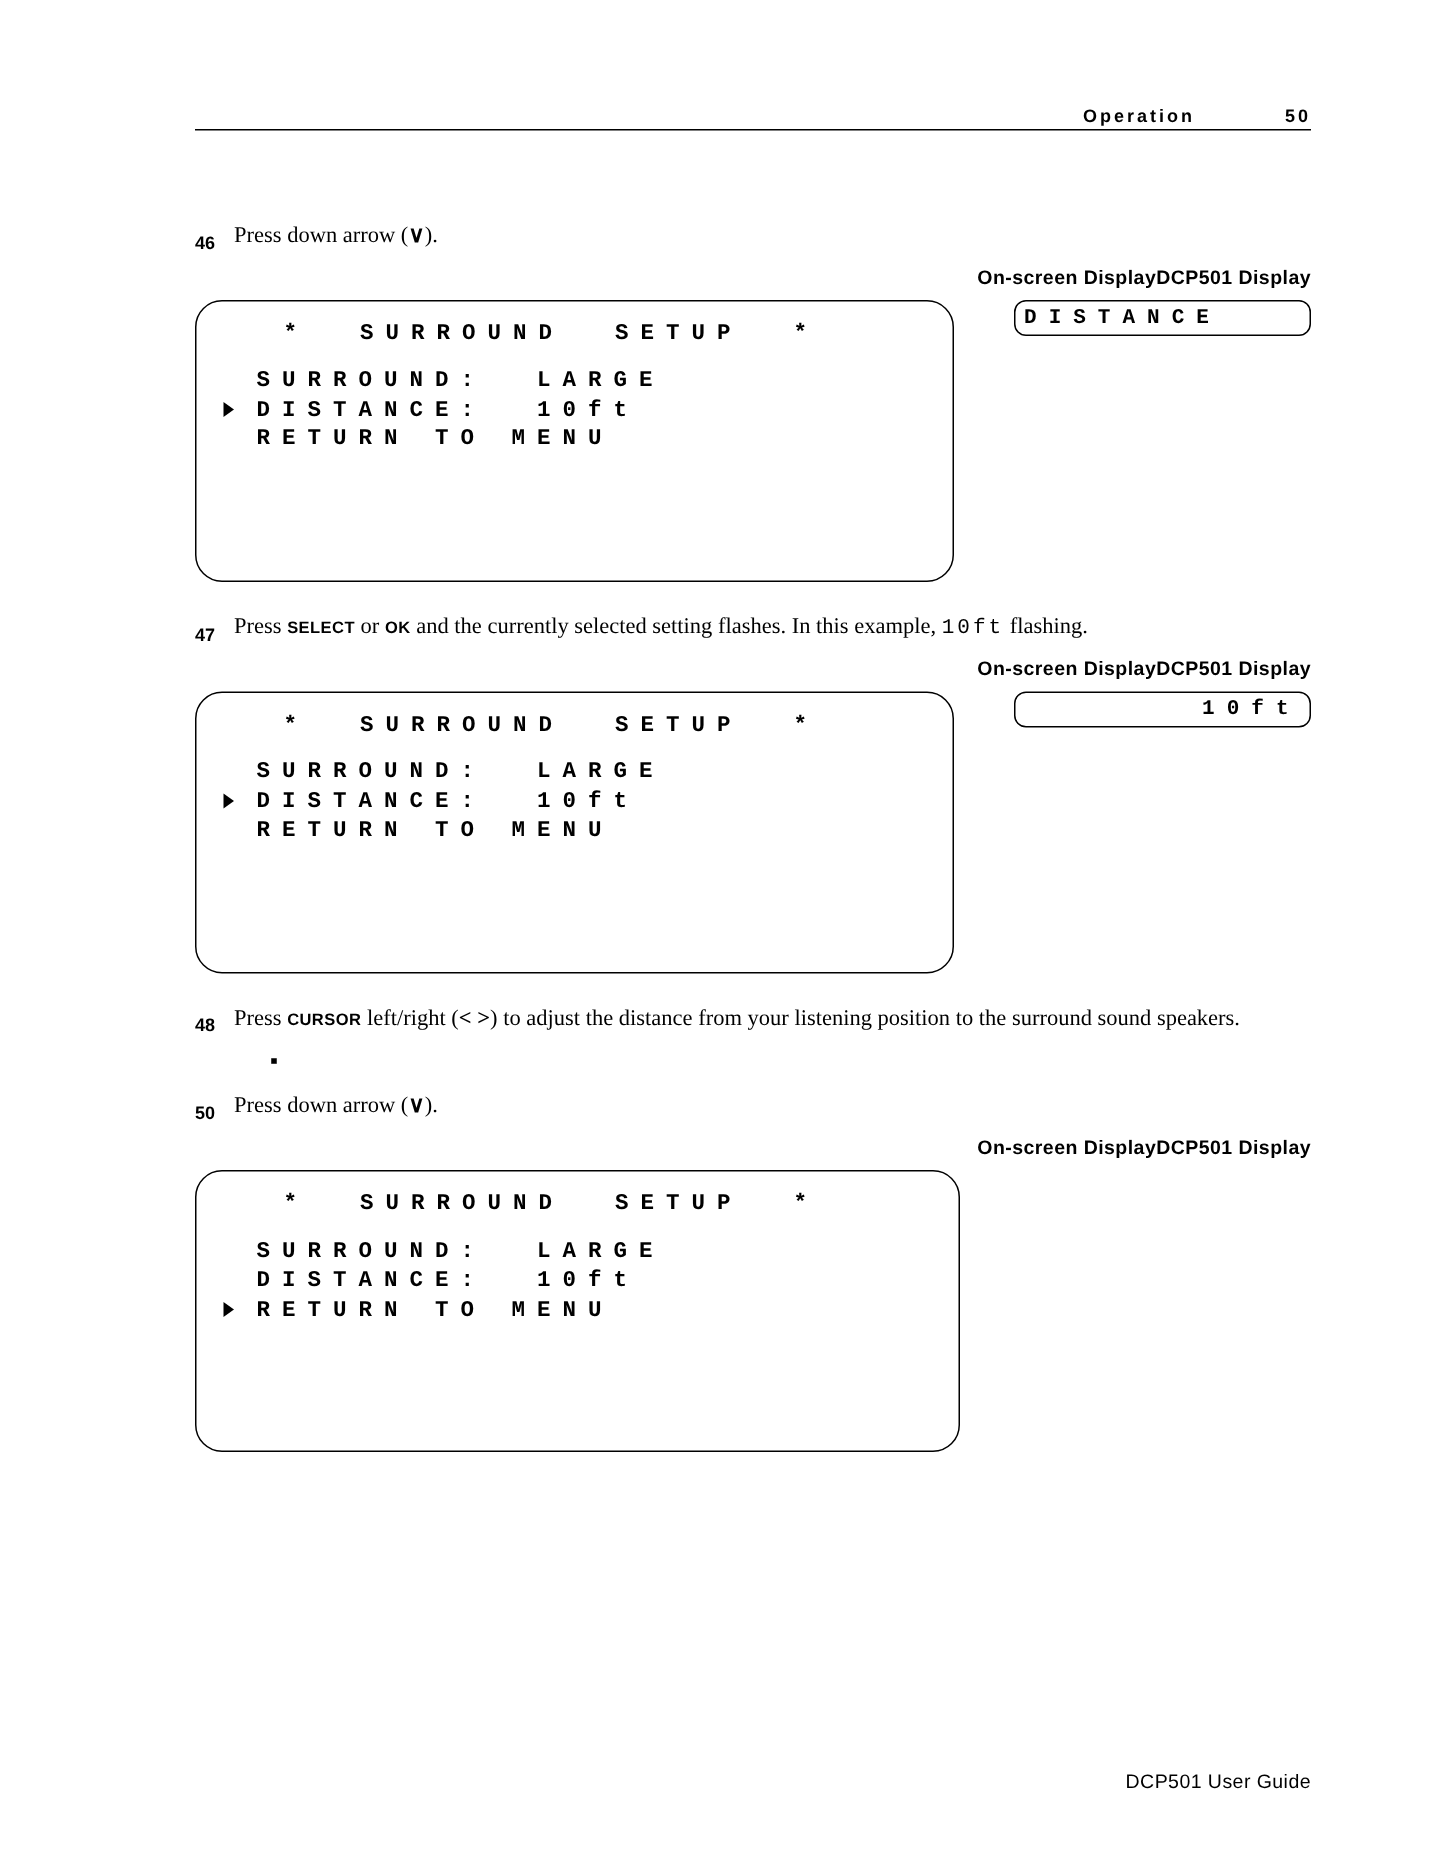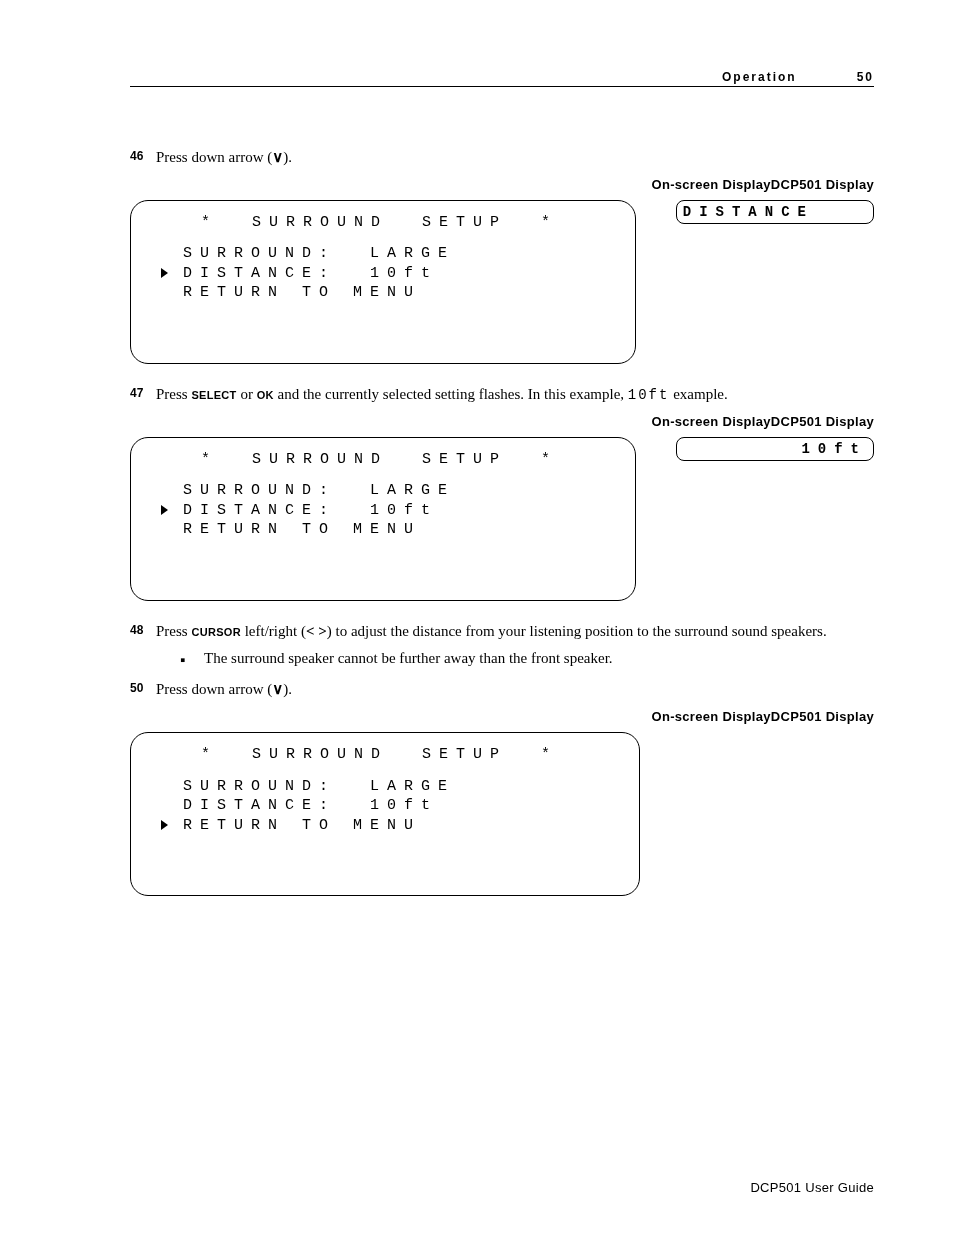--- a/index.html
+++ b/index.html
@@ -25,21 +25,21 @@
     justify-content: flex-end;
     font-family: Arial, Helvetica, sans-serif;
     font-weight: bold;
     letter-spacing: 2px;
     font-size: 12px;
     margin-top: 20px;
   }
   .header-line .section { margin-right: 60px; }
   .step {
     display: flex;
-    align-items: flex-start;
+    align-items: flex-end;
     margin: 0 0 8px 0;
   }
   .step-num {
     font-family: Arial, Helvetica, sans-serif;
     font-weight: bold;
     font-size: 12px;
     width: 26px;
     flex: 0 0 26px;
     padding-top: 2px;
   }
@@ -73,24 +73,24 @@
   .display-row {
     display: flex;
     align-items: flex-start;
     gap: 40px;
     margin-bottom: 20px;
   }
   .osd-box {
     border: 1.5px solid #000;
     border-radius: 18px;
     width: 510px;
-    height: 164px;
-    padding: 12px 30px;
+    height: 188px;
+    padding: 12px 18px;
     font-family: "Courier New", Courier, monospace;
-    font-weight: normal;
+    font-weight: bold;
     font-size: 15px;
   }
   .osd-line {
     letter-spacing: 8px;
     white-space: pre;
     line-height: 1.3;
   }
   .osd-title {
     text-align: left;
     margin-bottom: 12px;
@@ -176,21 +176,21 @@
         <div class="line"><span class="ptr"><span class="arrow-right"></span></span><span class="osd-line">DISTANCE:  10ft</span></div>
         <div class="line"><span class="osd-line">RETURN TO MENU</span></div>
       </div>
     </div>
     <div class="dcp-box">DISTANCE</div>
   </div>
 
   <div class="step">
     <div class="step-num">47</div>
     <div class="step-text">
-      <span>Press </span><span class="sc-bold">SELECT</span><span> or </span><span class="sc-bold">OK</span><span> and the currently selected setting flashes. In this example, </span><span class="tt">10ft</span><span> example.</span>
+      <span>Press </span><span class="sc-bold">SELECT</span><span> or </span><span class="sc-bold">OK</span><span> and the currently selected setting flashes. In this example, </span><span class="tt">10ft</span><span> flashing.</span>
     </div>
   </div>
 
   <div class="labels-row">
     <span class="label">On-screen Display</span>
     <span class="label">DCP501 Display</span>
   </div>
 
   <div class="display-row">
     <div class="osd-box">
@@ -205,21 +205,20 @@
   </div>
 
   <div class="step">
     <div class="step-num">48</div>
     <div class="step-text">
       <span>Press </span><span class="sc-bold">CURSOR</span><span> left/right (</span><b>&lt; &gt;</b><span>) to adjust the distance from your listening position to the surround sound speakers.</span>
     </div>
   </div>
   <div class="bullet-row">
     <div class="bullet-mark">▪</div>
-    <div>The surround speaker cannot be further away than the front speaker.</div>
   </div>
 
 
   <div class="step">
     <div class="step-num">50</div>
     <div class="step-text">
       <span>Press down arrow (</span><b>∨</b><span>).</span>
     </div>
   </div>
 

